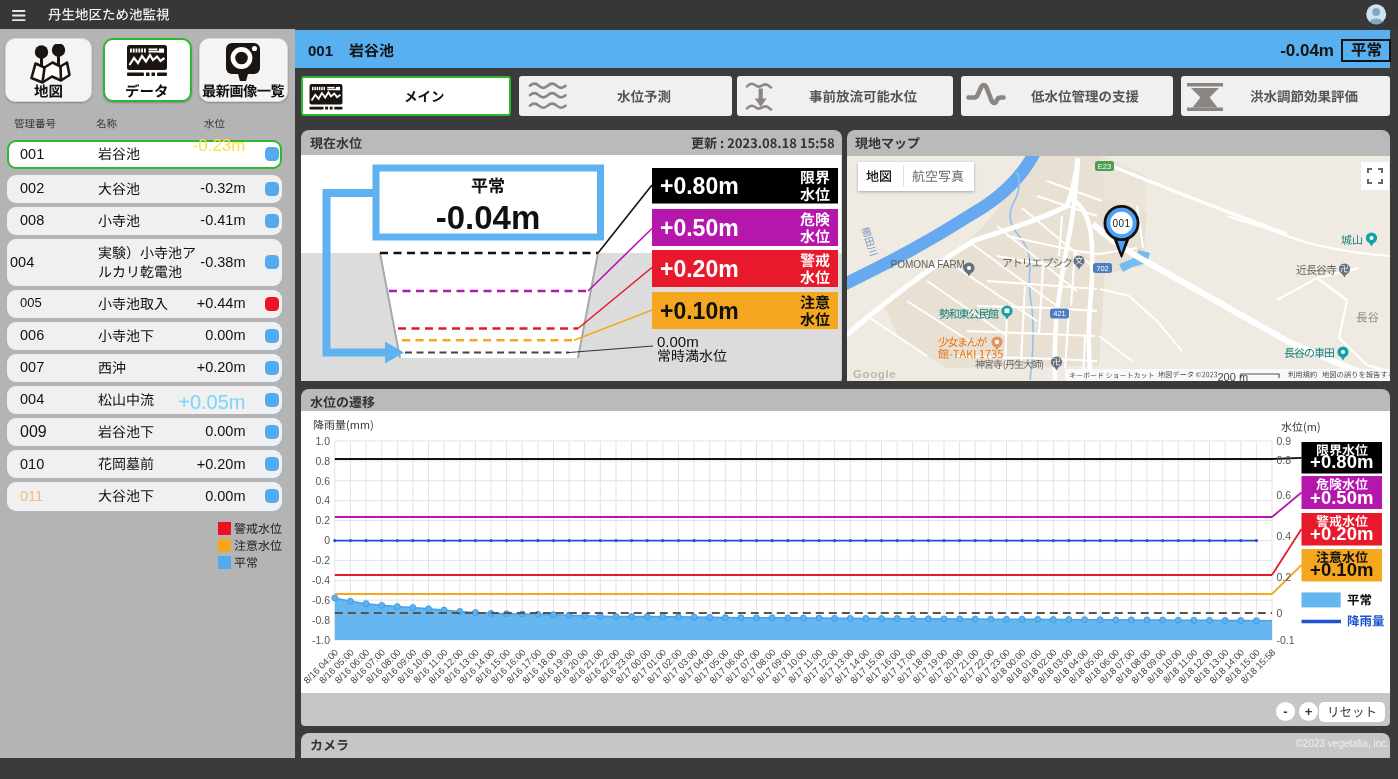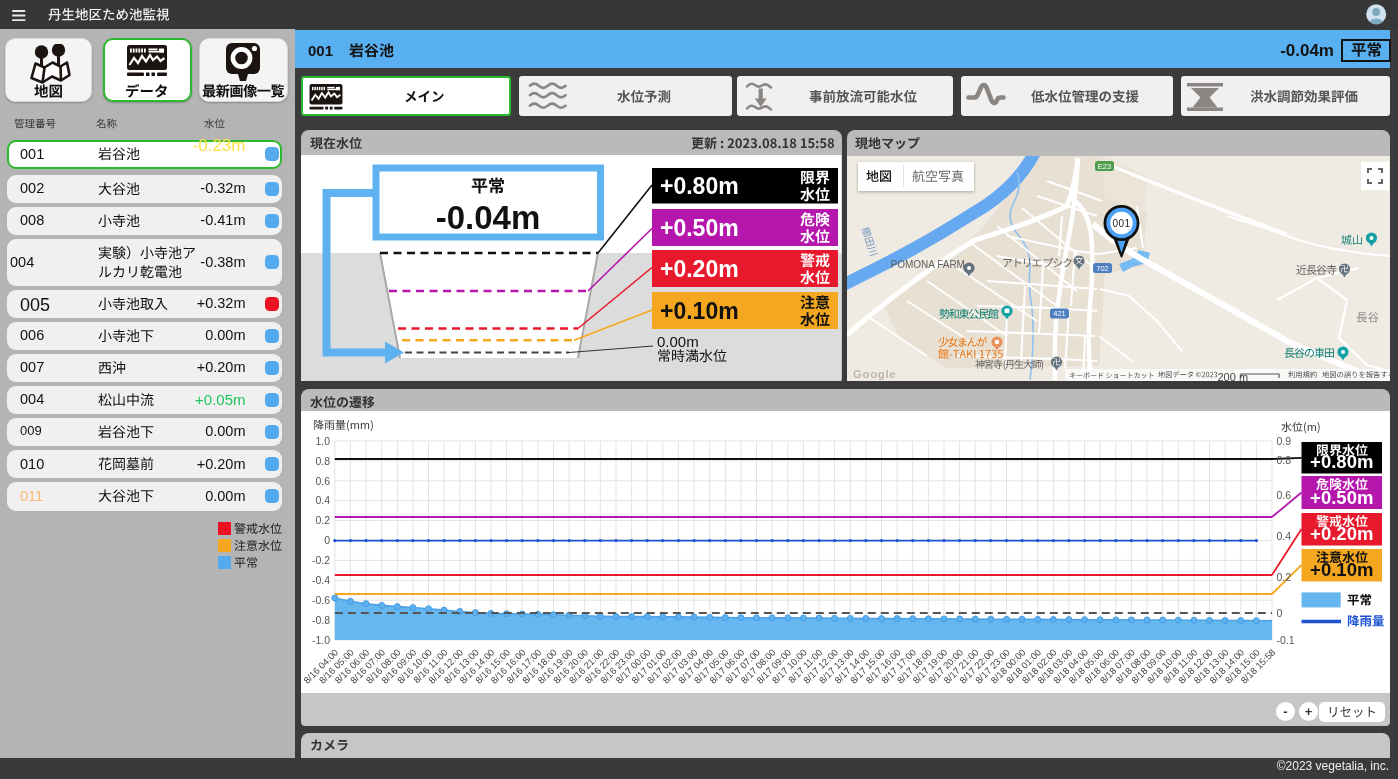--- a/index.html
+++ b/index.html
@@ -110,49 +110,49 @@
 <div class="lat" style="left:10px;top:253.5px;font-size:14.5px;color:#111">004</div>
 <svg style="position:absolute;left:98.0px;top:243.5px;overflow:visible" width="98.0" height="18.5" viewBox="0 -14.0 98.0 18.5">
       <path d="M6.42 -8.98V-7.81H2.26V-6.93H6.42V-5.67H2.49V-4.78H6.39C6.37 -4.35 6.3 -3.90 6.13 -3.47H0.86V-2.53H5.65C4.91 -1.48 3.48 -0.49 0.72 0.26C0.95 0.49 1.26 0.89 1.37 1.12C4.59 0.15 6.14 -1.14 6.87 -2.53H7.0C8.06 -0.51 9.96 0.65 12.72 1.14C12.86 0.86 13.14 0.44 13.37 0.22C10.92 -0.11 9.1 -1.02 8.10 -2.53H13.20V-3.47H7.25C7.36 -3.90 7.43 -4.35 7.46 -4.78H11.64V-5.67H7.49V-6.93H11.83V-7.67H12.90V-10.37H7.51V-11.76H6.45V-10.37H1.07V-7.67H2.11V-9.43H11.83V-7.81H7.49V-8.98Z M23.78 -10.80C24.55 -9.57 25.88 -8.24 27.16 -7.46C27.28 -7.74 27.52 -8.12 27.70 -8.35C26.43 -9.03 25.06 -10.36 24.22 -11.74H23.26C22.65 -10.44 21.30 -8.97 19.93 -8.16C20.11 -7.95 20.35 -7.58 20.46 -7.33C21.84 -8.20 23.11 -9.60 23.78 -10.80ZM17.12 -3.01C17.38 -2.28 17.62 -1.34 17.66 -0.72L18.24 -0.86C18.17 -1.47 17.93 -2.39 17.65 -3.10ZM16.12 -2.88C16.26 -2.04 16.33 -1.00 16.31 -0.29L16.88 -0.37C16.91 -1.06 16.82 -2.12 16.66 -2.95ZM15.13 -3.10C15.07 -1.93 14.92 -0.68 14.42 0.01L15.00 0.35C15.56 -0.40 15.72 -1.73 15.79 -2.99ZM21.65 -5.46H23.35V-4.98C23.35 -4.53 23.33 -4.07 23.26 -3.61H21.65ZM24.30 -5.46H26.04V-3.61H24.23C24.29 -4.07 24.30 -4.52 24.30 -4.98ZM21.67 -8.24V-7.40H23.35V-6.27H20.76V-2.80H23.08C22.70 -1.61 21.86 -0.49 19.96 0.39C20.17 0.56 20.48 0.91 20.60 1.12C22.55 0.19 23.49 -0.99 23.93 -2.28C24.54 -0.74 25.53 0.44 26.92 1.10C27.07 0.84 27.38 0.46 27.60 0.26C26.22 -0.28 25.21 -1.38 24.66 -2.80H26.97V-6.27H24.30V-7.40H26.02V-8.24ZM17.51 -8.23V-6.97H16.14V-8.23ZM15.24 -11.17V-3.97H19.44C19.40 -3.05 19.34 -2.32 19.30 -1.73C19.15 -2.21 18.84 -2.89 18.53 -3.41L18.04 -3.23C18.36 -2.66 18.69 -1.90 18.81 -1.38L19.29 -1.58C19.19 -0.51 19.08 -0.02 18.95 0.14C18.84 0.26 18.74 0.29 18.56 0.29C18.38 0.29 17.94 0.28 17.47 0.23C17.61 0.47 17.68 0.82 17.71 1.09C18.2 1.12 18.69 1.12 18.97 1.07C19.29 1.06 19.51 0.96 19.71 0.71C20.06 0.29 20.20 -0.93 20.35 -4.42C20.37 -4.55 20.37 -4.83 20.37 -4.83H18.38V-6.13H19.93V-6.97H18.38V-8.23H19.93V-9.07H18.38V-10.29H20.24V-11.17ZM17.51 -9.07H16.14V-10.29H17.51ZM17.51 -6.13V-4.83H16.14V-6.13Z M32.27 -5.32C32.27 -8.05 31.16 -10.27 29.48 -11.98L28.64 -11.55C30.25 -9.88 31.24 -7.81 31.24 -5.32C31.24 -2.82 30.25 -0.75 28.64 0.91L29.48 1.34C31.16 -0.36 32.27 -2.59 32.27 -5.32Z M48.49 -11.56V-0.33C48.49 -0.05 48.38 0.02 48.10 0.04C47.81 0.05 46.80 0.07 45.78 0.02C45.94 0.32 46.14 0.82 46.21 1.12C47.53 1.13 48.39 1.10 48.91 0.92C49.42 0.75 49.63 0.43 49.63 -0.33V-11.56ZM51.87 -7.99C53.07 -5.97 54.20 -3.36 54.53 -1.69L55.66 -2.15C55.3 -3.83 54.11 -6.41 52.87 -8.37ZM44.82 -8.27C44.47 -6.39 43.69 -3.97 42.44 -2.49C42.74 -2.36 43.20 -2.11 43.44 -1.93C44.71 -3.48 45.54 -6.02 46.00 -8.07Z M58.81 -2.59C59.64 -1.87 60.56 -0.85 60.94 -0.12L61.90 -0.75C61.50 -1.48 60.56 -2.47 59.72 -3.16ZM62.39 -11.77V-10.06H57.91V-9.07H62.39V-7.23H56.71V-6.24H64.96V-4.42H57.02V-3.43H64.96V-0.21C64.96 0.0 64.89 0.07 64.61 0.08C64.35 0.08 63.44 0.09 62.45 0.07C62.60 0.37 62.79 0.79 62.83 1.10C64.07 1.10 64.89 1.10 65.39 0.93C65.88 0.77 66.03 0.46 66.03 -0.19V-3.43H69.06V-4.42H66.03V-6.24H69.28V-7.23H63.49V-9.07H68.26V-10.06H63.49V-11.77Z M71.30 -10.83C72.21 -10.44 73.33 -9.77 73.89 -9.29L74.49 -10.17C73.92 -10.64 72.77 -11.22 71.87 -11.60ZM70.56 -6.98C71.44 -6.59 72.52 -5.96 73.06 -5.51L73.64 -6.38C73.09 -6.81 71.98 -7.40 71.12 -7.77ZM71.02 0.22 71.93 0.91C72.73 -0.40 73.65 -2.15 74.36 -3.62L73.57 -4.28C72.8 -2.70 71.73 -0.85 71.02 0.22ZM75.54 -10.38V-6.63L73.86 -5.97L74.27 -5.04L75.54 -5.54V-1.00C75.54 0.56 76.03 0.96 77.72 0.96C78.10 0.96 81.00 0.96 81.41 0.96C82.96 0.96 83.31 0.32 83.48 -1.62C83.18 -1.68 82.75 -1.86 82.50 -2.04C82.39 -0.39 82.23 0.0 81.38 0.0C80.76 0.0 78.24 0.0 77.75 0.0C76.76 0.0 76.58 -0.18 76.58 -0.99V-5.93L78.62 -6.74V-2.00H79.66V-7.14L81.84 -7.99C81.83 -5.78 81.80 -4.31 81.70 -3.93C81.62 -3.57 81.46 -3.51 81.22 -3.51C81.06 -3.51 80.54 -3.51 80.15 -3.54C80.29 -3.29 80.38 -2.84 80.41 -2.54C80.85 -2.53 81.46 -2.54 81.85 -2.64C82.29 -2.75 82.57 -3.02 82.68 -3.66C82.81 -4.25 82.85 -6.28 82.85 -8.83L82.90 -9.03L82.15 -9.32L81.97 -9.15L81.88 -9.08L79.66 -8.23V-11.73H78.62V-7.82L76.58 -7.02V-10.38Z M97.03 -9.46 96.34 -10.12C96.13 -10.08 95.63 -10.03 95.36 -10.03C94.52 -10.03 88.00 -10.03 87.33 -10.03C86.81 -10.03 86.22 -10.09 85.73 -10.16V-8.89C86.28 -8.94 86.81 -8.97 87.33 -8.97C87.99 -8.97 94.33 -8.97 95.31 -8.97C94.85 -8.10 93.53 -6.58 92.24 -5.83L93.17 -5.09C94.76 -6.20 96.09 -8.00 96.65 -8.96C96.75 -9.11 96.93 -9.32 97.03 -9.46ZM91.44 -7.61H90.18C90.23 -7.25 90.24 -6.94 90.24 -6.60C90.24 -4.27 89.93 -2.26 87.76 -0.95C87.37 -0.67 86.89 -0.44 86.50 -0.32L87.54 0.51C91.11 -1.26 91.44 -3.82 91.44 -7.61Z" fill="#111"></path>
     </svg>
 <svg style="position:absolute;left:98.0px;top:262.5px;overflow:visible" width="84.0" height="18.5" viewBox="0 -14.0 84.0 18.5">
       <path d="M7.33 -0.29 8.07 0.32C8.17 0.23 8.33 0.12 8.55 0.0C10.17 -0.79 12.12 -2.24 13.32 -3.87L12.67 -4.83C11.59 -3.24 9.87 -1.97 8.58 -1.38C8.58 -1.82 8.58 -8.58 8.58 -9.46C8.58 -9.99 8.62 -10.38 8.63 -10.5H7.35C7.36 -10.38 7.42 -9.99 7.42 -9.46C7.42 -8.58 7.42 -1.72 7.42 -1.07C7.42 -0.79 7.39 -0.51 7.33 -0.29ZM0.92 -0.36 1.97 0.33C3.15 -0.63 4.04 -2.00 4.46 -3.5C4.84 -4.9 4.9 -7.89 4.9 -9.45C4.9 -9.87 4.95 -10.29 4.97 -10.45H3.68C3.73 -10.16 3.78 -9.85 3.78 -9.43C3.78 -7.88 3.76 -5.08 3.36 -3.80C2.94 -2.45 2.1 -1.20 0.92 -0.36Z M25.97 -8.10 25.18 -8.49C24.94 -8.45 24.66 -8.42 24.29 -8.42H20.95C20.98 -8.89 21.01 -9.36 21.02 -9.87C21.04 -10.20 21.07 -10.69 21.11 -11.01H19.79C19.85 -10.68 19.89 -10.16 19.89 -9.85C19.89 -9.35 19.86 -8.87 19.83 -8.42H17.37C16.84 -8.42 16.26 -8.45 15.77 -8.51V-7.32C16.26 -7.37 16.84 -7.37 17.38 -7.37H19.74C19.36 -4.49 18.35 -2.74 16.96 -1.48C16.54 -1.07 15.97 -0.68 15.52 -0.44L16.54 0.37C18.88 -1.23 20.34 -3.36 20.84 -7.37H24.76C24.76 -5.88 24.58 -2.43 24.05 -1.37C23.89 -1.02 23.64 -0.91 23.24 -0.91C22.65 -0.91 21.91 -0.96 21.15 -1.06L21.29 0.09C22.02 0.14 22.83 0.19 23.54 0.19C24.31 0.19 24.76 -0.07 25.04 -0.65C25.67 -2.00 25.84 -6.07 25.9 -7.42C25.9 -7.60 25.92 -7.86 25.97 -8.10Z M38.86 -10.62H37.54C37.59 -10.27 37.61 -9.88 37.61 -9.40C37.61 -8.91 37.61 -7.72 37.61 -7.19C37.61 -4.55 37.45 -3.41 36.45 -2.25C35.58 -1.27 34.39 -0.71 33.11 -0.39L34.02 0.57C35.04 0.22 36.44 -0.37 37.35 -1.47C38.36 -2.67 38.82 -3.78 38.82 -7.14C38.82 -7.67 38.82 -8.84 38.82 -9.40C38.82 -9.88 38.83 -10.27 38.86 -10.62ZM32.36 -10.51H31.09C31.12 -10.24 31.15 -9.75 31.15 -9.50C31.15 -9.08 31.15 -5.43 31.15 -4.84C31.15 -4.42 31.10 -3.97 31.08 -3.76H32.36C32.34 -4.01 32.31 -4.48 32.31 -4.83C32.31 -5.41 32.31 -9.08 32.31 -9.50C32.31 -9.84 32.34 -10.24 32.36 -10.51Z M44.15 -5.46H47.6V-4.31H44.15ZM44.15 -7.33H47.6V-6.21H44.15ZM49.65 -6.62V-5.67H52.65C49.46 -1.72 49.32 -0.99 49.32 -0.36C49.32 0.46 49.89 0.95 51.18 0.95H53.97C55.03 0.95 55.41 0.57 55.53 -1.76C55.24 -1.82 54.88 -1.96 54.6 -2.1C54.55 -0.32 54.44 -0.08 53.98 -0.08H51.17C50.69 -0.08 50.41 -0.19 50.41 -0.50C50.41 -0.96 50.66 -1.65 54.43 -6.16C54.47 -6.21 54.51 -6.31 54.54 -6.38L53.85 -6.65L53.60 -6.62ZM42.58 -2.32V-1.37H45.34V1.12H46.36V-1.37H49.01V-2.32H46.36V-3.5H48.59V-7.15C48.83 -6.98 49.16 -6.70 49.32 -6.53C49.81 -7.12 50.24 -7.85 50.63 -8.68H55.41V-9.64H51.04C51.28 -10.26 51.49 -10.89 51.66 -11.55L50.61 -11.76C50.20 -10.09 49.51 -8.47 48.59 -7.37V-8.14H46.36V-9.33H48.88V-10.27H46.36V-11.76H45.34V-10.27H42.75V-9.33H45.34V-8.14H43.21V-3.5H45.34V-2.32Z M58.75 -7.95V-7.29H61.72V-7.95ZM58.47 -6.52V-5.85H61.72V-6.52ZM64.21 -6.52V-5.85H67.57V-6.52ZM64.21 -7.95V-7.29H67.22V-7.95ZM66.75 -2.59V-1.62H63.42V-2.59ZM66.75 -3.29H63.42V-4.25H66.75ZM62.39 -2.59V-1.62H59.29V-2.59ZM62.39 -3.29H59.29V-4.25H62.39ZM58.28 -5.02V-0.12H59.29V-0.85H62.39V-0.42C62.39 0.72 62.84 1.00 64.41 1.00C64.76 1.00 67.31 1.00 67.67 1.00C68.99 1.00 69.32 0.56 69.46 -1.14C69.18 -1.20 68.78 -1.34 68.55 -1.49C68.48 -0.08 68.34 0.15 67.60 0.15C67.04 0.15 64.89 0.15 64.47 0.15C63.58 0.15 63.42 0.05 63.42 -0.42V-0.85H67.78V-5.02ZM57.06 -9.49V-6.74H58.01V-8.72H62.44V-5.50H63.47V-8.72H67.97V-6.74H68.95V-9.49H63.47V-10.34H68.11V-11.15H57.87V-10.34H62.44V-9.49Z M71.30 -10.83C72.21 -10.44 73.33 -9.77 73.89 -9.29L74.49 -10.17C73.92 -10.64 72.77 -11.22 71.87 -11.60ZM70.56 -6.98C71.44 -6.59 72.52 -5.96 73.06 -5.51L73.64 -6.38C73.09 -6.81 71.98 -7.40 71.12 -7.77ZM71.02 0.22 71.93 0.91C72.73 -0.40 73.65 -2.15 74.36 -3.62L73.57 -4.28C72.8 -2.70 71.73 -0.85 71.02 0.22ZM75.54 -10.38V-6.63L73.86 -5.97L74.27 -5.04L75.54 -5.54V-1.00C75.54 0.56 76.03 0.96 77.72 0.96C78.10 0.96 81.00 0.96 81.41 0.96C82.96 0.96 83.31 0.32 83.48 -1.62C83.18 -1.68 82.75 -1.86 82.50 -2.04C82.39 -0.39 82.23 0.0 81.38 0.0C80.76 0.0 78.24 0.0 77.75 0.0C76.76 0.0 76.58 -0.18 76.58 -0.99V-5.93L78.62 -6.74V-2.00H79.66V-7.14L81.84 -7.99C81.83 -5.78 81.80 -4.31 81.70 -3.93C81.62 -3.57 81.46 -3.51 81.22 -3.51C81.06 -3.51 80.54 -3.51 80.15 -3.54C80.29 -3.29 80.38 -2.84 80.41 -2.54C80.85 -2.53 81.46 -2.54 81.85 -2.64C82.29 -2.75 82.57 -3.02 82.68 -3.66C82.81 -4.25 82.85 -6.28 82.85 -8.83L82.90 -9.03L82.15 -9.32L81.97 -9.15L81.88 -9.08L79.66 -8.23V-11.73H78.62V-7.82L76.58 -7.02V-10.38Z" fill="#111"></path>
     </svg>
 <div class="lat" style="left:245.5px;top:253.5px;font-size:14.5px;color:#111;transform:translateX(-100%)">-0.38m</div>
 <div class="abs" style="left:264.5px;top:255.0px;width:14px;height:14px;background:#55aaee;border-radius:4.5px"></div>
 <div class="abs" style="left:7px;top:289.5px;width:275px;height:28.5px;background:#f0f0f0;border:none;border-radius:9px;box-sizing:border-box"></div>
-<div class="lat" style="left:20px;top:295.25px;font-size:18px;color:#111">005</div>
+<div class="lat" style="left:20px;top:295.25px;font-size:13px;color:#111">005</div>
 <svg style="position:absolute;left:98.0px;top:294.8px;overflow:visible" width="70.0" height="18.5" viewBox="0 -14.0 70.0 18.5">
       <path d="M6.49 -11.56V-0.33C6.49 -0.05 6.38 0.02 6.10 0.04C5.81 0.05 4.80 0.07 3.78 0.02C3.94 0.32 4.14 0.82 4.21 1.12C5.53 1.13 6.39 1.10 6.91 0.92C7.42 0.75 7.63 0.43 7.63 -0.33V-11.56ZM9.87 -7.99C11.07 -5.97 12.20 -3.36 12.53 -1.69L13.66 -2.15C13.3 -3.83 12.11 -6.41 10.87 -8.37ZM2.82 -8.27C2.47 -6.39 1.69 -3.97 0.44 -2.49C0.74 -2.36 1.20 -2.11 1.44 -1.93C2.71 -3.48 3.54 -6.02 4.00 -8.07Z M16.81 -2.59C17.64 -1.87 18.56 -0.85 18.94 -0.12L19.90 -0.75C19.50 -1.48 18.56 -2.47 17.72 -3.16ZM20.39 -11.77V-10.06H15.91V-9.07H20.39V-7.23H14.71V-6.24H22.96V-4.42H15.02V-3.43H22.96V-0.21C22.96 0.0 22.89 0.07 22.61 0.08C22.35 0.08 21.44 0.09 20.45 0.07C20.60 0.37 20.79 0.79 20.83 1.10C22.07 1.10 22.89 1.10 23.39 0.93C23.88 0.77 24.03 0.46 24.03 -0.19V-3.43H27.06V-4.42H24.03V-6.24H27.28V-7.23H21.49V-9.07H26.26V-10.06H21.49V-11.77Z M29.30 -10.83C30.21 -10.44 31.33 -9.77 31.89 -9.29L32.49 -10.17C31.92 -10.64 30.77 -11.22 29.87 -11.60ZM28.56 -6.98C29.44 -6.59 30.52 -5.96 31.06 -5.51L31.64 -6.38C31.09 -6.81 29.98 -7.40 29.12 -7.77ZM29.02 0.22 29.93 0.91C30.73 -0.40 31.65 -2.15 32.36 -3.62L31.57 -4.28C30.8 -2.70 29.73 -0.85 29.02 0.22ZM33.54 -10.38V-6.63L31.86 -5.97L32.27 -5.04L33.54 -5.54V-1.00C33.54 0.56 34.03 0.96 35.72 0.96C36.10 0.96 39.00 0.96 39.41 0.96C40.96 0.96 41.31 0.32 41.48 -1.62C41.18 -1.68 40.75 -1.86 40.50 -2.04C40.39 -0.39 40.23 0.0 39.38 0.0C38.76 0.0 36.24 0.0 35.75 0.0C34.76 0.0 34.58 -0.18 34.58 -0.99V-5.93L36.62 -6.74V-2.00H37.66V-7.14L39.84 -7.99C39.83 -5.78 39.80 -4.31 39.70 -3.93C39.62 -3.57 39.46 -3.51 39.22 -3.51C39.06 -3.51 38.54 -3.51 38.15 -3.54C38.29 -3.29 38.38 -2.84 38.41 -2.54C38.85 -2.53 39.46 -2.54 39.85 -2.64C40.29 -2.75 40.57 -3.02 40.68 -3.66C40.81 -4.25 40.85 -6.28 40.85 -8.83L40.90 -9.03L40.15 -9.32L39.97 -9.15L39.88 -9.08L37.66 -8.23V-11.73H36.62V-7.82L34.58 -7.02V-10.38Z M50.42 -8.75 49.42 -8.55C49.88 -6.24 50.54 -4.21 51.50 -2.54C50.68 -1.38 49.67 -0.51 48.56 0.05C48.80 0.26 49.09 0.65 49.25 0.92C50.33 0.29 51.31 -0.53 52.13 -1.58C52.90 -0.53 53.83 0.33 54.95 0.96C55.11 0.70 55.44 0.29 55.67 0.09C54.51 -0.50 53.56 -1.40 52.78 -2.52C53.91 -4.31 54.71 -6.66 55.06 -9.68L54.39 -9.87L54.20 -9.82H49.15V-8.80H53.9C53.56 -6.73 52.96 -4.97 52.15 -3.54C51.35 -5.04 50.79 -6.80 50.42 -8.75ZM42.37 -1.72 42.57 -0.68C43.90 -0.88 45.72 -1.16 47.50 -1.45V1.09H48.52V-9.89H49.50V-10.89H42.67V-9.89H43.75V-1.90ZM44.75 -9.89H47.50V-8.03H44.75ZM44.75 -7.08H47.50V-5.12H44.75ZM44.75 -4.17H47.50V-2.43L44.75 -2.04Z M62.21 -8.16C61.36 -4.2 59.61 -1.37 56.50 0.25C56.78 0.44 57.27 0.88 57.45 1.09C60.25 -0.54 62.03 -3.12 63.08 -6.74C63.72 -4.08 65.22 -1.00 68.68 1.07C68.86 0.81 69.28 0.37 69.53 0.18C64.00 -3.09 63.68 -8.41 63.68 -10.90H59.19V-9.84H62.65C62.67 -9.31 62.73 -8.70 62.83 -8.05Z" fill="#111"></path>
     </svg>
-<div class="lat" style="left:245.5px;top:295.25px;font-size:14.5px;color:#111;transform:translateX(-100%)">+0.32m</div>
+<div class="lat" style="left:245.5px;top:295.25px;font-size:14.5px;color:#111;transform:translateX(-100%)">+0.44m</div>
 <div class="abs" style="left:264.5px;top:296.75px;width:14px;height:14px;background:#ee1122;border-radius:4.5px"></div>
 <div class="abs" style="left:7px;top:321.5px;width:275px;height:28.5px;background:#f0f0f0;border:none;border-radius:9px;box-sizing:border-box"></div>
 <div class="lat" style="left:20px;top:327.25px;font-size:14.5px;color:#111">006</div>
 <svg style="position:absolute;left:98.0px;top:326.8px;overflow:visible" width="56.0" height="18.5" viewBox="0 -14.0 56.0 18.5">
       <path d="M6.49 -11.56V-0.33C6.49 -0.05 6.38 0.02 6.10 0.04C5.81 0.05 4.80 0.07 3.78 0.02C3.94 0.32 4.14 0.82 4.21 1.12C5.53 1.13 6.39 1.10 6.91 0.92C7.42 0.75 7.63 0.43 7.63 -0.33V-11.56ZM9.87 -7.99C11.07 -5.97 12.20 -3.36 12.53 -1.69L13.66 -2.15C13.3 -3.83 12.11 -6.41 10.87 -8.37ZM2.82 -8.27C2.47 -6.39 1.69 -3.97 0.44 -2.49C0.74 -2.36 1.20 -2.11 1.44 -1.93C2.71 -3.48 3.54 -6.02 4.00 -8.07Z M16.81 -2.59C17.64 -1.87 18.56 -0.85 18.94 -0.12L19.90 -0.75C19.50 -1.48 18.56 -2.47 17.72 -3.16ZM20.39 -11.77V-10.06H15.91V-9.07H20.39V-7.23H14.71V-6.24H22.96V-4.42H15.02V-3.43H22.96V-0.21C22.96 0.0 22.89 0.07 22.61 0.08C22.35 0.08 21.44 0.09 20.45 0.07C20.60 0.37 20.79 0.79 20.83 1.10C22.07 1.10 22.89 1.10 23.39 0.93C23.88 0.77 24.03 0.46 24.03 -0.19V-3.43H27.06V-4.42H24.03V-6.24H27.28V-7.23H21.49V-9.07H26.26V-10.06H21.49V-11.77Z M29.30 -10.83C30.21 -10.44 31.33 -9.77 31.89 -9.29L32.49 -10.17C31.92 -10.64 30.77 -11.22 29.87 -11.60ZM28.56 -6.98C29.44 -6.59 30.52 -5.96 31.06 -5.51L31.64 -6.38C31.09 -6.81 29.98 -7.40 29.12 -7.77ZM29.02 0.22 29.93 0.91C30.73 -0.40 31.65 -2.15 32.36 -3.62L31.57 -4.28C30.8 -2.70 29.73 -0.85 29.02 0.22ZM33.54 -10.38V-6.63L31.86 -5.97L32.27 -5.04L33.54 -5.54V-1.00C33.54 0.56 34.03 0.96 35.72 0.96C36.10 0.96 39.00 0.96 39.41 0.96C40.96 0.96 41.31 0.32 41.48 -1.62C41.18 -1.68 40.75 -1.86 40.50 -2.04C40.39 -0.39 40.23 0.0 39.38 0.0C38.76 0.0 36.24 0.0 35.75 0.0C34.76 0.0 34.58 -0.18 34.58 -0.99V-5.93L36.62 -6.74V-2.00H37.66V-7.14L39.84 -7.99C39.83 -5.78 39.80 -4.31 39.70 -3.93C39.62 -3.57 39.46 -3.51 39.22 -3.51C39.06 -3.51 38.54 -3.51 38.15 -3.54C38.29 -3.29 38.38 -2.84 38.41 -2.54C38.85 -2.53 39.46 -2.54 39.85 -2.64C40.29 -2.75 40.57 -3.02 40.68 -3.66C40.81 -4.25 40.85 -6.28 40.85 -8.83L40.90 -9.03L40.15 -9.32L39.97 -9.15L39.88 -9.08L37.66 -8.23V-11.73H36.62V-7.82L34.58 -7.02V-10.38Z M42.77 -10.72V-9.67H48.17V1.10H49.28V-6.31C50.89 -5.44 52.76 -4.28 53.74 -3.5L54.48 -4.45C53.36 -5.30 51.14 -6.56 49.47 -7.37L49.28 -7.15V-9.67H55.24V-10.72Z" fill="#111"></path>
     </svg>
 <div class="lat" style="left:245.5px;top:327.25px;font-size:14.5px;color:#111;transform:translateX(-100%)">0.00m</div>
 <div class="abs" style="left:264.5px;top:328.75px;width:14px;height:14px;background:#55aaee;border-radius:4.5px"></div>
 <div class="abs" style="left:7px;top:353.5px;width:275px;height:28.5px;background:#f0f0f0;border:none;border-radius:9px;box-sizing:border-box"></div>
 <div class="lat" style="left:20px;top:359.25px;font-size:14.5px;color:#111">007</div>
 <svg style="position:absolute;left:98.0px;top:358.8px;overflow:visible" width="28.0" height="18.5" viewBox="0 -14.0 28.0 18.5">
       <path d="M0.82 -10.85V-9.82H4.78V-7.79H1.44V1.06H2.45V0.19H11.57V1.02H12.62V-7.79H8.93V-9.82H13.14V-10.85ZM2.45 -0.78V-6.83H4.83V-6.18C4.83 -5.12 4.48 -3.87 2.57 -2.96C2.78 -2.82 3.17 -2.47 3.30 -2.26C5.36 -3.29 5.82 -4.84 5.82 -6.16V-6.83H7.88V-4.38C7.88 -3.37 8.12 -3.09 9.17 -3.09C9.38 -3.09 10.33 -3.09 10.55 -3.09C11.11 -3.09 11.41 -3.26 11.57 -3.85V-0.78ZM8.89 -6.83H11.57V-4.77C11.32 -4.84 11.00 -4.98 10.83 -5.11C10.79 -4.17 10.73 -4.03 10.43 -4.03C10.23 -4.03 9.45 -4.03 9.29 -4.03C8.94 -4.03 8.89 -4.08 8.89 -4.39ZM5.82 -7.79V-9.82H7.88V-7.79Z M15.30 -10.89C16.25 -10.48 17.38 -9.82 17.94 -9.31L18.56 -10.19C17.99 -10.68 16.81 -11.29 15.87 -11.66ZM14.54 -7.07C15.51 -6.72 16.68 -6.11 17.26 -5.65L17.83 -6.55C17.23 -7.0 16.03 -7.56 15.09 -7.86ZM15.00 0.23 15.90 0.93C16.71 -0.36 17.68 -2.11 18.41 -3.59L17.64 -4.28C16.84 -2.68 15.75 -0.84 15.00 0.23ZM22.49 -8.02V-4.64H19.97V-8.02ZM23.54 -8.02H26.12V-4.64H23.54ZM22.49 -11.71V-9.03H18.98V-2.81H19.97V-3.62H22.49V1.10H23.54V-3.62H26.12V-2.89H27.14V-9.03H23.54V-11.71Z" fill="#111"></path>
     </svg>
 <div class="lat" style="left:245.5px;top:359.25px;font-size:14.5px;color:#111;transform:translateX(-100%)">+0.20m</div>
 <div class="abs" style="left:264.5px;top:360.75px;width:14px;height:14px;background:#55aaee;border-radius:4.5px"></div>
 <div class="abs" style="left:7px;top:385.5px;width:275px;height:28.5px;background:#f0f0f0;border:none;border-radius:9px;box-sizing:border-box"></div>
 <div class="lat" style="left:20px;top:391.25px;font-size:14.5px;color:#111">004</div>
 <svg style="position:absolute;left:98.0px;top:390.8px;overflow:visible" width="56.0" height="18.5" viewBox="0 -14.0 56.0 18.5">
       <path d="M7.64 -11.49C7.19 -9.43 6.41 -7.47 5.32 -6.23C5.58 -6.07 6.04 -5.72 6.23 -5.54C7.32 -6.91 8.20 -9.03 8.72 -11.27ZM11.22 -11.52 10.27 -11.21C10.85 -9.21 11.81 -6.90 12.74 -5.60C12.95 -5.88 13.34 -6.25 13.60 -6.44C12.72 -7.57 11.73 -9.68 11.22 -11.52ZM10.31 -3.30C10.79 -2.56 11.31 -1.68 11.73 -0.85L7.84 -0.63C8.51 -2.17 9.28 -4.31 9.85 -6.02L8.65 -6.32C8.23 -4.59 7.46 -2.17 6.76 -0.56L5.32 -0.49L5.50 0.57L12.19 0.09C12.37 0.49 12.51 0.84 12.61 1.14L13.60 0.64C13.17 -0.51 12.15 -2.35 11.21 -3.73ZM2.82 -11.76V-8.76H0.72V-7.77H2.70C2.25 -5.83 1.31 -3.64 0.37 -2.45C0.56 -2.21 0.82 -1.79 0.93 -1.51C1.63 -2.45 2.32 -3.99 2.82 -5.58V1.10H3.82V-5.33C4.29 -4.63 4.85 -3.76 5.11 -3.29L5.75 -4.11C5.47 -4.50 4.22 -6.10 3.82 -6.55V-7.77H5.64V-8.76H3.82V-11.76Z M25.50 -8.42V-1.26H21.49V-11.46H20.39V-1.26H16.53V-8.41H15.47V0.95H16.53V-0.18H25.50V0.89H26.57V-8.42Z M34.41 -11.76V-9.25H29.34V-2.60H30.39V-3.47H34.41V1.10H35.51V-3.47H39.55V-2.67H40.62V-9.25H35.51V-11.76ZM30.39 -4.50V-8.23H34.41V-4.50ZM39.55 -4.50H35.51V-8.23H39.55Z M50.12 -5.05V0.51H51.07V-5.05ZM47.67 -5.13V-3.68C47.67 -2.38 47.48 -0.78 45.76 0.40C46.01 0.56 46.36 0.88 46.50 1.09C48.39 -0.26 48.62 -2.1 48.62 -3.65V-5.13ZM43.27 -10.87C44.17 -10.47 45.24 -9.8 45.78 -9.28L46.38 -10.15C45.83 -10.64 44.74 -11.25 43.84 -11.63ZM42.53 -7.08C43.44 -6.69 44.53 -6.06 45.08 -5.58L45.68 -6.46C45.12 -6.93 44.00 -7.53 43.10 -7.86ZM42.93 0.25 43.84 0.92C44.61 -0.39 45.54 -2.15 46.24 -3.64L45.44 -4.29C44.67 -2.68 43.65 -0.84 42.93 0.25ZM52.61 -5.13V-0.60C52.61 0.25 52.68 0.47 52.87 0.65C53.07 0.82 53.38 0.91 53.64 0.91C53.80 0.91 54.18 0.91 54.34 0.91C54.58 0.91 54.86 0.85 55.01 0.75C55.20 0.64 55.32 0.46 55.39 0.21C55.46 -0.05 55.51 -0.78 55.53 -1.40C55.28 -1.48 54.97 -1.63 54.79 -1.80C54.78 -1.13 54.76 -0.61 54.74 -0.39C54.69 -0.16 54.65 -0.05 54.6 -0.01C54.53 0.04 54.41 0.05 54.29 0.05C54.18 0.05 53.98 0.05 53.9 0.05C53.80 0.05 53.70 0.02 53.67 -0.01C53.59 -0.07 53.59 -0.21 53.59 -0.50V-5.13ZM46.57 -6.67 46.70 -5.68C48.58 -5.75 51.26 -5.89 53.85 -6.03C54.13 -5.68 54.36 -5.34 54.53 -5.06L55.38 -5.57C54.89 -6.42 53.76 -7.64 52.75 -8.49L51.95 -8.05C52.33 -7.71 52.73 -7.30 53.11 -6.90L49.29 -6.76C49.7 -7.43 50.14 -8.24 50.52 -8.98H55.31V-9.94H51.18V-11.76H50.12V-9.94H46.41V-8.98H49.33C49.02 -8.26 48.59 -7.39 48.20 -6.73Z" fill="#111"></path>
     </svg>
-<div class="lat" style="left:245.5px;top:391.25px;font-size:15px;color:#22c55e;transform:translateX(-100%)">+0.05m</div>
+<div class="lat" style="left:245.5px;top:391.25px;font-size:20px;color:#7dd3fc;transform:translateX(-100%)">+0.05m</div>
 <div class="abs" style="left:264.5px;top:392.75px;width:14px;height:14px;background:#55aaee;border-radius:4.5px"></div>
 <div class="abs" style="left:7px;top:417.5px;width:275px;height:28.5px;background:#f0f0f0;border:none;border-radius:9px;box-sizing:border-box"></div>
-<div class="lat" style="left:20px;top:423.25px;font-size:13px;color:#111">009</div>
+<div class="lat" style="left:20px;top:423.25px;font-size:16px;color:#111">009</div>
 <svg style="position:absolute;left:98.0px;top:422.8px;overflow:visible" width="56.0" height="18.5" viewBox="0 -14.0 56.0 18.5">
       <path d="M0.77 -6.67V-5.68H4.55C3.65 -4.07 2.14 -2.50 0.36 -1.54C0.56 -1.33 0.86 -0.95 1.02 -0.70C1.93 -1.20 2.77 -1.86 3.5 -2.59V1.14H4.55V0.53H11.21V1.10H12.29V-3.79H4.55C5.02 -4.39 5.43 -5.04 5.76 -5.68H13.25V-6.67ZM4.55 -0.42V-2.84H11.21V-0.42ZM6.45 -11.77V-9.12H2.80V-11.13H1.75V-8.16H12.33V-11.13H11.24V-9.12H7.53V-11.77Z M22.28 -10.92C23.66 -9.94 25.28 -8.49 26.04 -7.54L26.92 -8.19C26.12 -9.15 24.45 -10.54 23.1 -11.49ZM18.62 -11.45C17.75 -10.20 16.36 -8.96 15.03 -8.16C15.27 -7.98 15.70 -7.60 15.89 -7.40C17.19 -8.28 18.67 -9.68 19.64 -11.08ZM18.15 0.56H23.89V1.10H25.00V-4.15C25.62 -3.72 26.23 -3.33 26.83 -3.01C27.02 -3.31 27.27 -3.66 27.52 -3.92C25.32 -4.94 22.89 -6.94 21.42 -9.11H20.38C19.29 -7.21 16.98 -5.02 14.57 -3.76C14.79 -3.54 15.07 -3.19 15.21 -2.95C15.86 -3.30 16.49 -3.71 17.09 -4.15V1.13H18.15ZM18.15 -0.37V-3.55H23.89V-0.37ZM20.95 -8.07C21.81 -6.84 23.12 -5.57 24.55 -4.49H17.54C18.97 -5.61 20.20 -6.90 20.95 -8.07Z M29.30 -10.83C30.21 -10.44 31.33 -9.77 31.89 -9.29L32.49 -10.17C31.92 -10.64 30.77 -11.22 29.87 -11.60ZM28.56 -6.98C29.44 -6.59 30.52 -5.96 31.06 -5.51L31.64 -6.38C31.09 -6.81 29.98 -7.40 29.12 -7.77ZM29.02 0.22 29.93 0.91C30.73 -0.40 31.65 -2.15 32.36 -3.62L31.57 -4.28C30.8 -2.70 29.73 -0.85 29.02 0.22ZM33.54 -10.38V-6.63L31.86 -5.97L32.27 -5.04L33.54 -5.54V-1.00C33.54 0.56 34.03 0.96 35.72 0.96C36.10 0.96 39.00 0.96 39.41 0.96C40.96 0.96 41.31 0.32 41.48 -1.62C41.18 -1.68 40.75 -1.86 40.50 -2.04C40.39 -0.39 40.23 0.0 39.38 0.0C38.76 0.0 36.24 0.0 35.75 0.0C34.76 0.0 34.58 -0.18 34.58 -0.99V-5.93L36.62 -6.74V-2.00H37.66V-7.14L39.84 -7.99C39.83 -5.78 39.80 -4.31 39.70 -3.93C39.62 -3.57 39.46 -3.51 39.22 -3.51C39.06 -3.51 38.54 -3.51 38.15 -3.54C38.29 -3.29 38.38 -2.84 38.41 -2.54C38.85 -2.53 39.46 -2.54 39.85 -2.64C40.29 -2.75 40.57 -3.02 40.68 -3.66C40.81 -4.25 40.85 -6.28 40.85 -8.83L40.90 -9.03L40.15 -9.32L39.97 -9.15L39.88 -9.08L37.66 -8.23V-11.73H36.62V-7.82L34.58 -7.02V-10.38Z M42.77 -10.72V-9.67H48.17V1.10H49.28V-6.31C50.89 -5.44 52.76 -4.28 53.74 -3.5L54.48 -4.45C53.36 -5.30 51.14 -6.56 49.47 -7.37L49.28 -7.15V-9.67H55.24V-10.72Z" fill="#111"></path>
     </svg>
 <div class="lat" style="left:245.5px;top:423.25px;font-size:14.5px;color:#111;transform:translateX(-100%)">0.00m</div>
 <div class="abs" style="left:264.5px;top:424.75px;width:14px;height:14px;background:#55aaee;border-radius:4.5px"></div>
 <div class="abs" style="left:7px;top:449.8px;width:275px;height:28.5px;background:#f0f0f0;border:none;border-radius:9px;box-sizing:border-box"></div>
 <div class="lat" style="left:20px;top:455.55px;font-size:14.5px;color:#111">010</div>
 <svg style="position:absolute;left:98.0px;top:455.1px;overflow:visible" width="56.0" height="18.5" viewBox="0 -14.0 56.0 18.5">
       <path d="M4.18 -7.98C3.31 -6.20 1.89 -4.46 0.37 -3.38C0.63 -3.22 1.06 -2.84 1.26 -2.64C1.86 -3.13 2.45 -3.72 3.02 -4.38V1.12H4.06V-5.71C4.49 -6.34 4.88 -7.0 5.22 -7.67ZM12.02 -6.65C11.11 -5.95 9.63 -5.13 8.19 -4.50V-7.85H7.15V-0.78C7.15 0.54 7.56 0.91 8.97 0.91C9.26 0.91 11.32 0.91 11.64 0.91C12.96 0.91 13.27 0.29 13.41 -1.82C13.11 -1.89 12.68 -2.05 12.44 -2.24C12.36 -0.43 12.25 -0.07 11.59 -0.07C11.14 -0.07 9.39 -0.07 9.05 -0.07C8.33 -0.07 8.19 -0.18 8.19 -0.78V-3.54C9.81 -4.21 11.57 -5.01 12.82 -5.83ZM8.79 -11.76V-10.47H5.23V-11.76H4.21V-10.47H0.84V-9.46H4.21V-7.98H5.23V-9.46H8.79V-7.91H9.84V-9.46H13.14V-10.47H9.84V-11.76Z M17.94 -9.45C18.42 -8.77 18.85 -7.86 18.99 -7.25L19.88 -7.58C19.72 -8.20 19.30 -9.1 18.80 -9.74ZM23.08 -9.82C22.86 -9.14 22.4 -8.13 22.03 -7.50L22.84 -7.23C23.24 -7.82 23.71 -8.73 24.12 -9.53ZM15.24 -11.01V1.12H16.26V-10.02H25.80V-0.15C25.80 0.09 25.71 0.16 25.48 0.16C25.25 0.18 24.47 0.19 23.66 0.16C23.8 0.43 23.96 0.86 24.00 1.13C25.18 1.14 25.85 1.12 26.26 0.95C26.68 0.78 26.83 0.47 26.83 -0.15V-11.01ZM23.32 -5.22V-2.35H21.43V-6.28H25.22V-7.16H16.94V-6.28H20.46V-2.35H18.62V-5.22H17.71V-0.50H18.62V-1.45H23.32V-0.70H24.24V-5.22Z M31.41 -6.77H38.66V-5.86H31.41ZM31.41 -8.33H38.66V-7.43H31.41ZM34.49 -3.17V-2.17H31.55C32.11 -2.59 32.60 -3.03 33.01 -3.51H37.15C38.05 -2.40 39.52 -1.41 40.92 -0.93C41.06 -1.17 41.34 -1.55 41.56 -1.73C40.39 -2.07 39.13 -2.74 38.27 -3.51H41.25V-4.36H33.65C33.83 -4.63 33.99 -4.9 34.11 -5.18H39.73V-9.00H30.39V-5.18H32.99C32.87 -4.91 32.69 -4.63 32.49 -4.36H28.74V-3.51H31.72C30.94 -2.77 29.86 -2.08 28.47 -1.56C28.68 -1.41 28.96 -1.06 29.09 -0.82C30.01 -1.20 30.81 -1.63 31.5 -2.12V-1.37H34.49V-0.08H29.49V0.77H40.64V-0.08H35.53V-1.37H38.48V-2.17H35.53V-3.17ZM36.91 -11.76V-10.80H33.09V-11.76H32.07V-10.80H28.96V-9.94H32.07V-9.14H33.09V-9.94H36.91V-9.14H37.95V-9.94H41.10V-10.80H37.95V-11.76Z M50.45 -7.19V-1.45H51.43V-7.19ZM53.29 -7.61V-0.19C53.29 0.01 53.22 0.07 53.00 0.07C52.76 0.08 52.01 0.08 51.15 0.05C51.31 0.33 51.47 0.78 51.53 1.06C52.61 1.07 53.32 1.05 53.74 0.88C54.18 0.71 54.33 0.42 54.33 -0.18V-7.61ZM52.12 -11.83C51.81 -11.14 51.28 -10.22 50.80 -9.54H46.60L47.29 -9.8C47.02 -10.36 46.42 -11.18 45.89 -11.77L44.91 -11.42C45.41 -10.85 45.93 -10.09 46.2 -9.54H42.74V-8.58H55.25V-9.54H51.99C52.40 -10.12 52.85 -10.82 53.24 -11.46ZM47.72 -4.21V-2.80H44.61V-4.21ZM47.72 -5.04H44.61V-6.42H47.72ZM43.62 -7.32V1.05H44.61V-1.97H47.72V-0.09C47.72 0.08 47.67 0.14 47.47 0.14C47.29 0.15 46.64 0.15 45.93 0.12C46.07 0.39 46.22 0.79 46.29 1.06C47.23 1.06 47.86 1.05 48.24 0.88C48.63 0.72 48.74 0.44 48.74 -0.08V-7.32Z" fill="#111"></path>
     </svg>
@@ -823,13 +823,13 @@
 <div class="lat" style="left:1308.5px;top:704px;font-size:13px;font-weight:bold;color:#333;transform:translateX(-50%)">+</div>
 <div class="abs" style="left:1319px;top:702px;width:65.5px;height:19.5px;background:#fff;border-radius:5px"></div>
 <svg style="position:absolute;left:1326.7px;top:704.0px;overflow:visible" width="50.0" height="16.5" viewBox="0 -12.5 50.0 16.5">
       <path d="M9.70 -9.48H8.52C8.56 -9.17 8.58 -8.82 8.58 -8.4C8.58 -7.96 8.58 -6.9 8.58 -6.42C8.58 -4.06 8.43 -3.05 7.55 -2.01C6.77 -1.13 5.71 -0.63 4.56 -0.35L5.37 0.51C6.28 0.2 7.53 -0.33 8.35 -1.31C9.25 -2.38 9.66 -3.37 9.66 -6.37C9.66 -6.85 9.66 -7.9 9.66 -8.4C9.66 -8.82 9.67 -9.17 9.70 -9.48ZM3.90 -9.38H2.76C2.78 -9.15 2.81 -8.71 2.81 -8.48C2.81 -8.11 2.81 -4.85 2.81 -4.32C2.81 -3.95 2.77 -3.55 2.75 -3.36H3.90C3.87 -3.58 3.85 -4.0 3.85 -4.31C3.85 -4.83 3.85 -8.11 3.85 -8.48C3.85 -8.78 3.87 -9.15 3.90 -9.38Z M23.57 -7.18 22.83 -7.76C22.68 -7.67 22.45 -7.60 22.17 -7.53C21.65 -7.42 19.46 -6.97 17.33 -6.56V-8.51C17.33 -8.87 17.36 -9.3 17.42 -9.66H16.23C16.3 -9.3 16.32 -8.88 16.32 -8.51V-6.37C15.0 -6.12 13.81 -5.91 13.25 -5.83L13.43 -4.80L16.32 -5.4V-1.61C16.32 -0.37 16.75 0.22 19.07 0.22C20.63 0.22 21.88 0.12 23.0 -0.02L23.05 -1.1C21.8 -0.86 20.6 -0.73 19.15 -0.73C17.65 -0.73 17.33 -1.01 17.33 -1.87V-5.60L22.06 -6.55C21.68 -5.80 20.77 -4.42 19.83 -3.57L20.71 -3.05C21.71 -4.08 22.70 -5.65 23.27 -6.68C23.35 -6.85 23.48 -7.06 23.57 -7.18Z M31.03 -7.2 30.12 -6.88C30.37 -6.32 30.96 -4.73 31.1 -4.17L32.02 -4.5C31.86 -5.05 31.25 -6.7 31.03 -7.2ZM35.56 -6.5 34.48 -6.83C34.3 -5.23 33.65 -3.65 32.76 -2.56C31.73 -1.27 30.15 -0.32 28.7 0.1L29.52 0.93C30.92 0.4 32.45 -0.56 33.6 -2.03C34.5 -3.16 35.03 -4.5 35.37 -5.87C35.42 -6.03 35.47 -6.23 35.56 -6.5ZM28.13 -6.57 27.21 -6.21C27.45 -5.77 28.13 -4.05 28.32 -3.40L29.27 -3.75C29.03 -4.4 28.38 -6.03 28.13 -6.57Z M41.71 -1.1C41.71 -0.63 41.68 -0.02 41.62 0.37H42.83C42.78 -0.03 42.76 -0.71 42.76 -1.1L42.75 -5.22C44.13 -4.78 46.3 -3.95 47.66 -3.21L48.08 -4.27C46.77 -4.93 44.4 -5.83 42.75 -6.33V-8.37C42.75 -8.75 42.8 -9.28 42.83 -9.67H41.61C41.68 -9.28 41.71 -8.72 41.71 -8.37C41.71 -7.32 41.71 -1.8 41.71 -1.1Z" fill="#333"></path>
     </svg>
 <div class="abs" style="left:301px;top:733px;width:1089px;height:24.5px;background:#c6c6c6;border-radius:8px 8px 0 0"></div>
 <svg style="position:absolute;left:309.5px;top:737.0px;overflow:visible" width="39.0" height="17.2" viewBox="0 -13.0 39.0 17.2">
       <path d="M11.33 -7.64 10.20 -8.19C9.89 -8.13 9.55 -8.09 9.23 -8.09H6.78L6.83 -9.26C6.85 -9.58 6.87 -10.12 6.91 -10.42H5.00C5.05 -10.11 5.09 -9.51 5.09 -9.23L5.06 -8.09H3.21C2.71 -8.09 2.04 -8.13 1.49 -8.19V-6.48C2.05 -6.53 2.76 -6.53 3.21 -6.53H4.92C4.64 -4.56 3.99 -3.10 2.78 -1.91C2.26 -1.37 1.61 -0.93 1.07 -0.63L2.58 0.58C4.91 -1.06 6.14 -3.10 6.63 -6.53H9.55C9.55 -5.13 9.38 -2.53 9.00 -1.71C8.86 -1.40 8.68 -1.26 8.26 -1.26C7.76 -1.26 7.08 -1.32 6.44 -1.44L6.65 0.29C7.27 0.35 8.06 0.40 8.80 0.40C9.69 0.40 10.19 0.06 10.47 -0.59C11.03 -1.92 11.19 -5.55 11.24 -6.95C11.24 -7.09 11.29 -7.43 11.33 -7.64Z M16.80 -8.29 15.70 -6.96C17.03 -6.16 18.27 -5.23 19.20 -4.49C17.92 -2.95 16.39 -1.69 14.27 -0.66L15.73 0.65C17.92 -0.54 19.42 -1.98 20.56 -3.36C21.60 -2.46 22.54 -1.55 23.45 -0.49L24.79 -1.97C23.90 -2.91 22.81 -3.91 21.67 -4.84C22.43 -6.04 23.02 -7.35 23.41 -8.38C23.54 -8.68 23.79 -9.25 23.95 -9.55L22.02 -10.23C21.97 -9.89 21.82 -9.37 21.71 -9.03C21.37 -8.00 20.93 -6.98 20.26 -5.94C19.21 -6.72 17.84 -7.64 16.80 -8.29Z M28.89 -9.97V-8.29C29.27 -8.32 29.83 -8.33 30.25 -8.33C31.03 -8.33 34.50 -8.33 35.23 -8.33C35.69 -8.33 36.30 -8.32 36.66 -8.29V-9.97C36.29 -9.91 35.65 -9.90 35.25 -9.90C34.50 -9.90 31.07 -9.90 30.25 -9.90C29.80 -9.90 29.26 -9.91 28.89 -9.97ZM37.75 -6.20 36.59 -6.91C36.41 -6.83 36.06 -6.78 35.64 -6.78C34.74 -6.78 30.10 -6.78 29.21 -6.78C28.80 -6.78 28.24 -6.82 27.70 -6.86V-5.17C28.24 -5.22 28.89 -5.23 29.21 -5.23C30.38 -5.23 34.82 -5.23 35.49 -5.23C35.25 -4.51 34.85 -3.70 34.15 -2.98C33.16 -1.97 31.60 -1.11 29.65 -0.71L30.93 0.75C32.60 0.28 34.26 -0.59 35.58 -2.05C36.55 -3.13 37.11 -4.39 37.50 -5.65C37.55 -5.79 37.66 -6.03 37.75 -6.20Z" fill="#333"></path>
     </svg>
 <div class="abs" style="left:0;top:757.5px;width:1398px;height:21.5px;background:#3a3a3a"></div>
-<div class="lat" style="left:1389px;top:759px;font-size:12px;color:#f0f0f0;transform:translateX(-100%)">©2023 vegetalia, inc.</div>
+<div class="lat" style="left:1389px;top:738px;font-size:10px;color:#f0f0f0;transform:translateX(-100%)">©2023 vegetalia, inc.</div>
 </div>
 </body></html>

